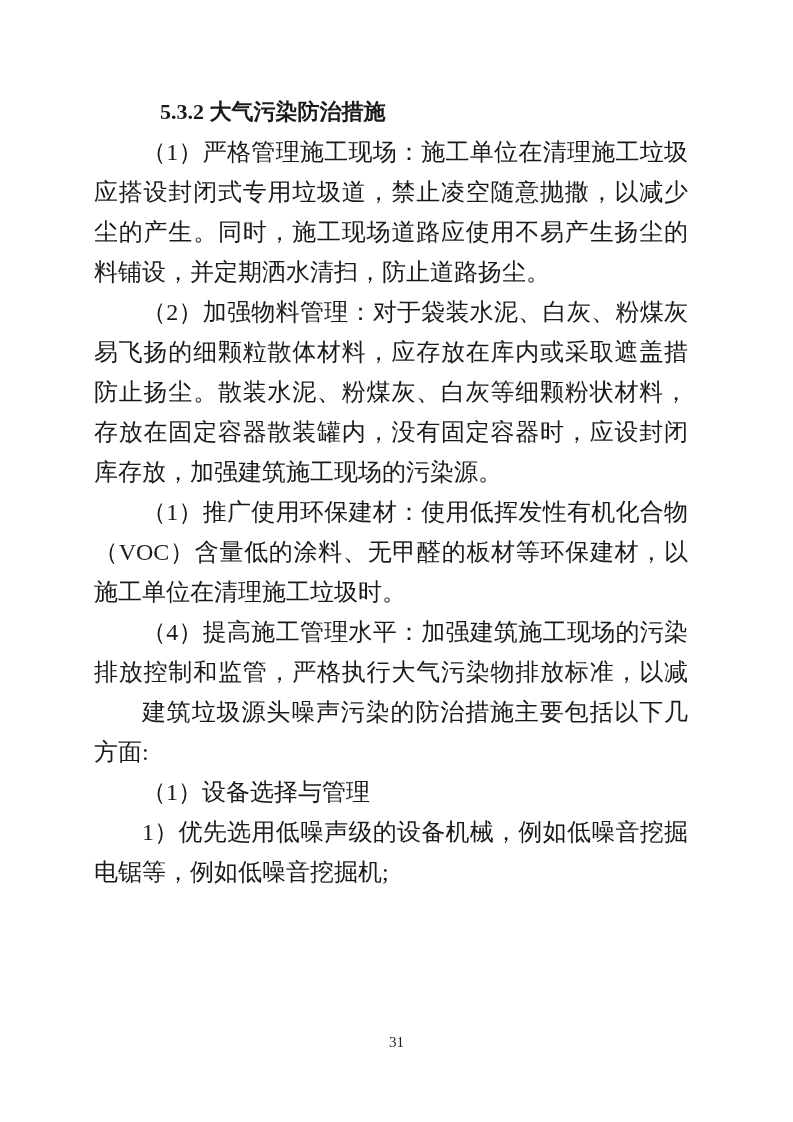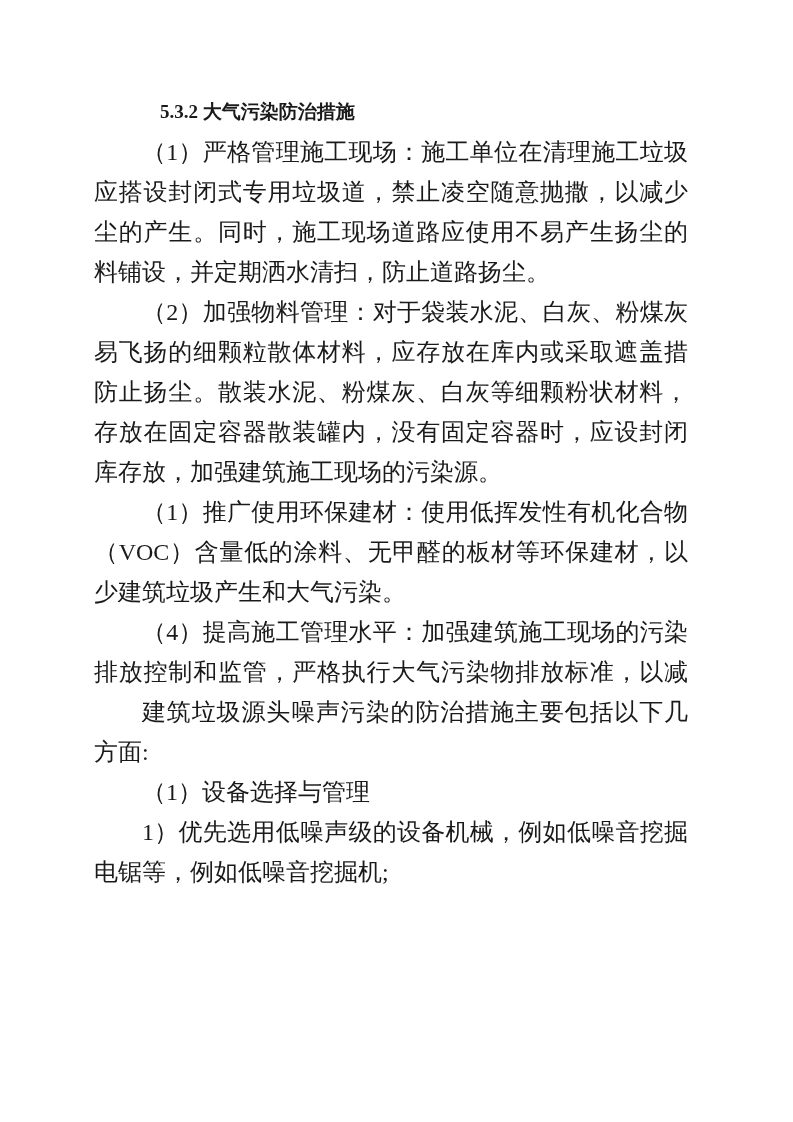--- a/index.html
+++ b/index.html
@@ -40,21 +40,21 @@
     text-align: center;
     text-align-last: left;
   }
   
   .line.first {
     text-indent: 48px;
   }
   .heading {
     height: 40px;
     line-height: 40px;
-    font-size: 19px;
+    font-size: 22px;
     font-weight: bold;
     text-indent: 66px;
     white-space: nowrap;
   }
   .page-number {
     position: absolute;
     left: 0;
     right: 0;
     top: 1032px;
     text-align: center;
@@ -82,21 +82,21 @@
       <div class="line full first">（2）加强物料管理：对于袋装水泥、白灰、粉煤灰等</div>
       <div class="line full">易飞扬的细颗粒散体材料，应存放在库内或采取遮盖措施，</div>
       <div class="line full">防止扬尘。散装水泥、粉煤灰、白灰等细颗粉状材料，应</div>
       <div class="line full">存放在固定容器散装罐内，没有固定容器时，应设封闭式</div>
       <div class="line end">库存放，加强建筑施工现场的污染源。</div>
     </div>
 
     <div>
       <div class="line full first">（1）推广使用环保建材：使用低挥发性有机化合物</div>
       <div class="line full">（VOC）含量低的涂料、无甲醛的板材等环保建材，以减</div>
-      <div class="line end">少建筑垃圾产生和大气污染。</div>
+      <div class="line end">施工单位在清理施工垃圾时。</div>
     </div>
 
     <div>
       <div class="line full first">（4）提高施工管理水平：加强建筑施工现场的污染源</div>
       <div class="line full">排放控制和监管，严格执行大气污染物排放标准，以减少</div>
     </div>
 
 
     <div>
       <div class="line full first">建筑垃圾源头噪声污染的防治措施主要包括以下几个</div>
@@ -107,13 +107,14 @@
       <div class="line end first">（1）设备选择与管理</div>
     </div>
 
     <div>
       <div class="line full first">1）优先选用低噪声级的设备机械，例如低噪音挖掘机、</div>
       <div class="line end">电锯等，例如低噪音挖掘机;</div>
     </div>
 
   </div>
 
+  <div class="page-number">31</div>
 </div>
 
 </body></html>

